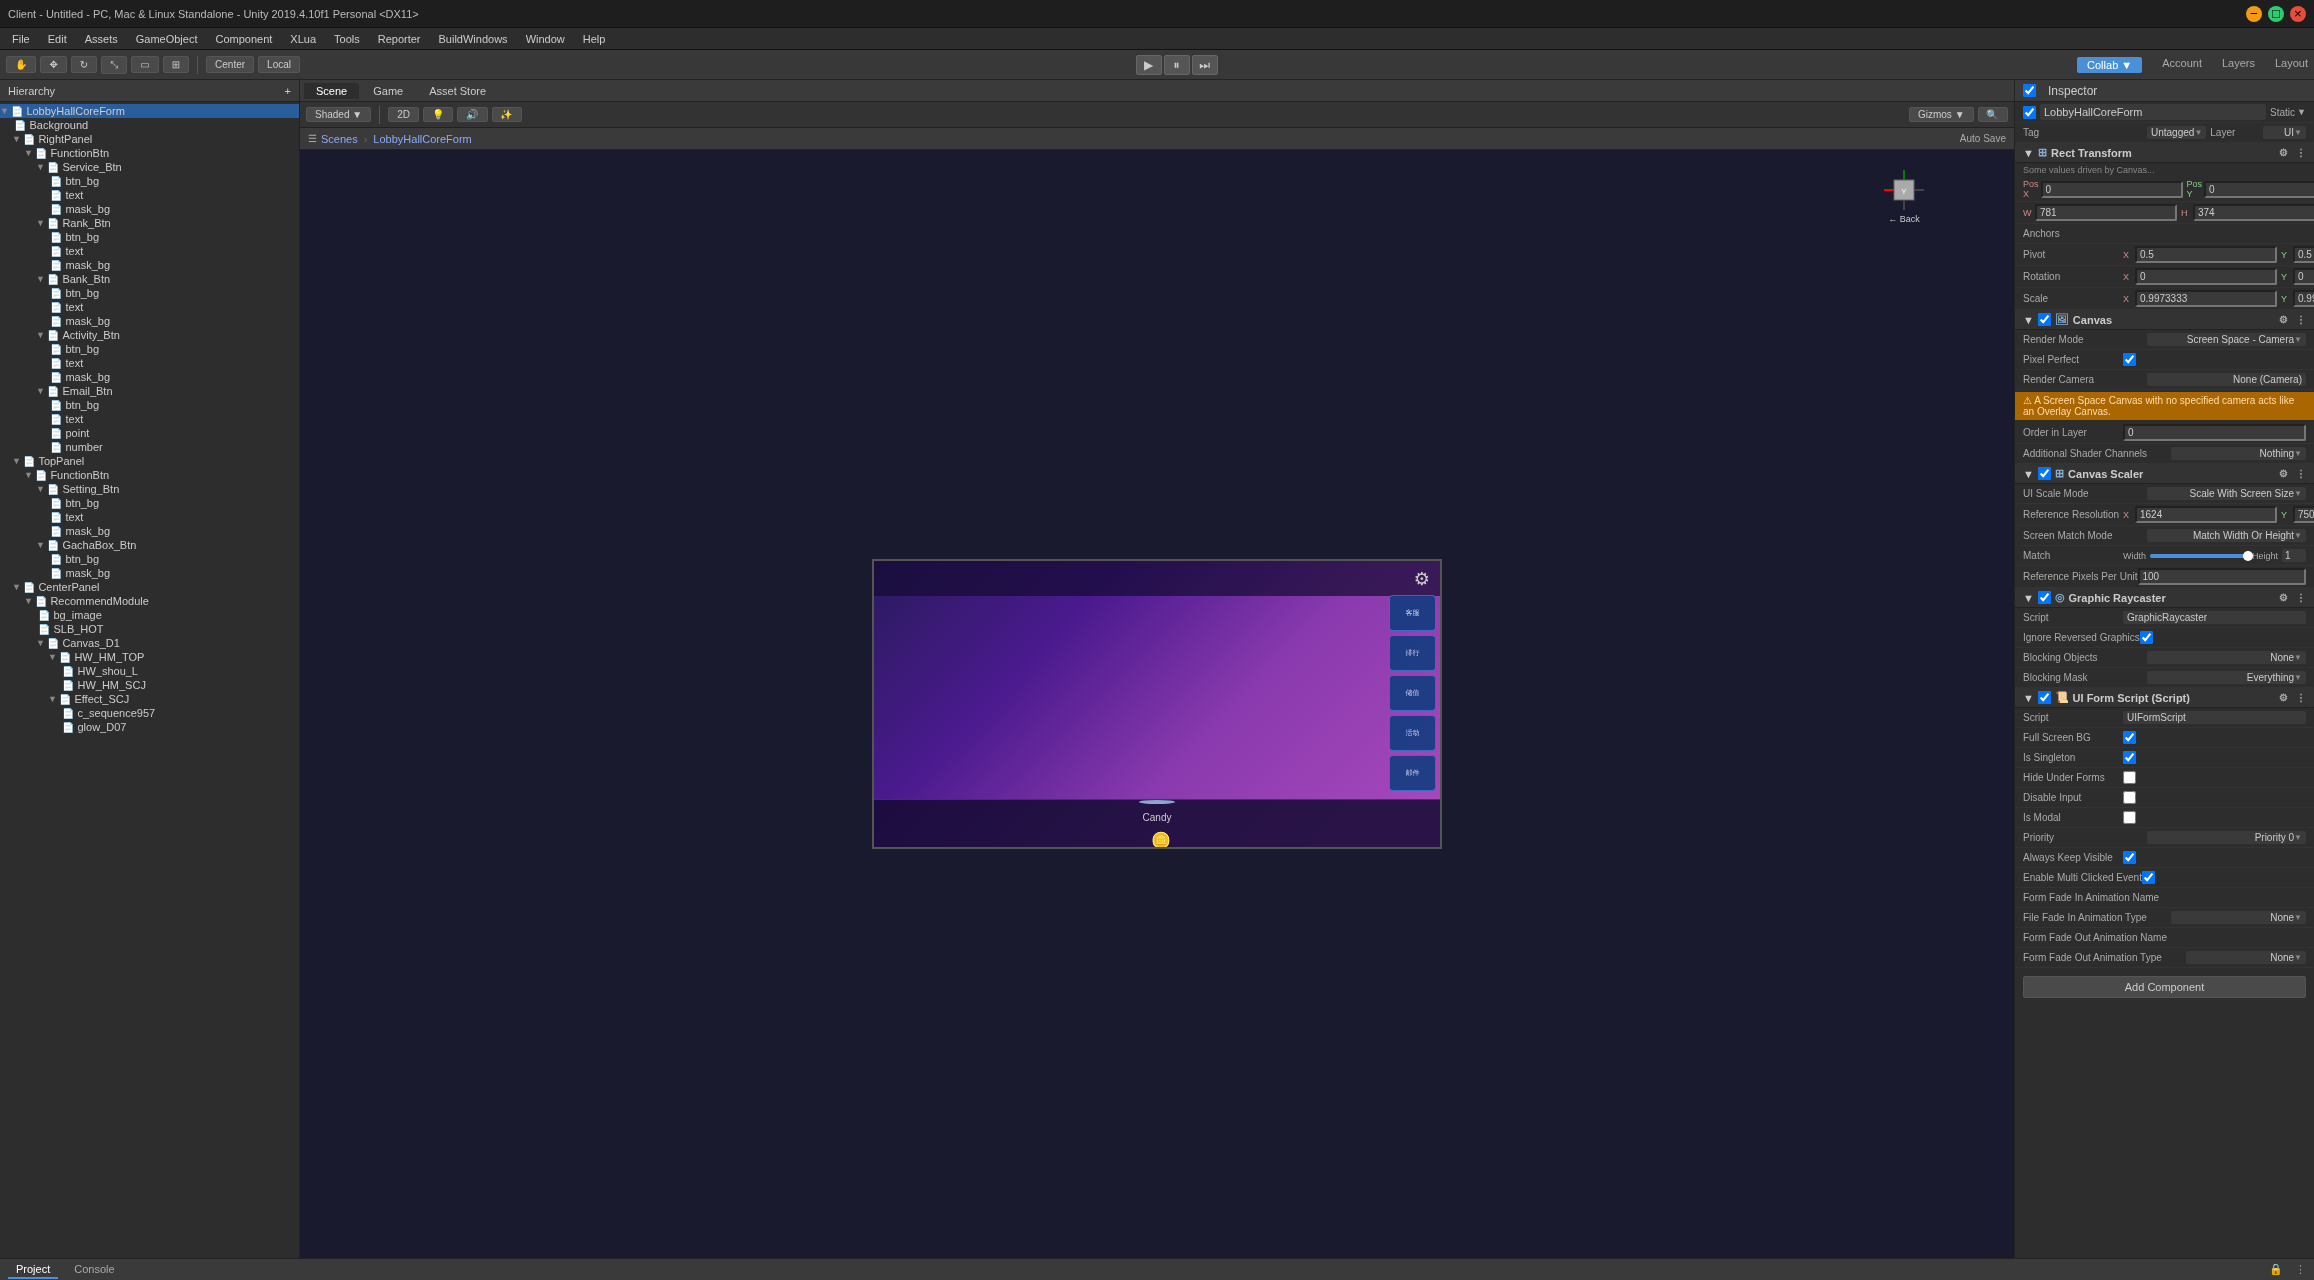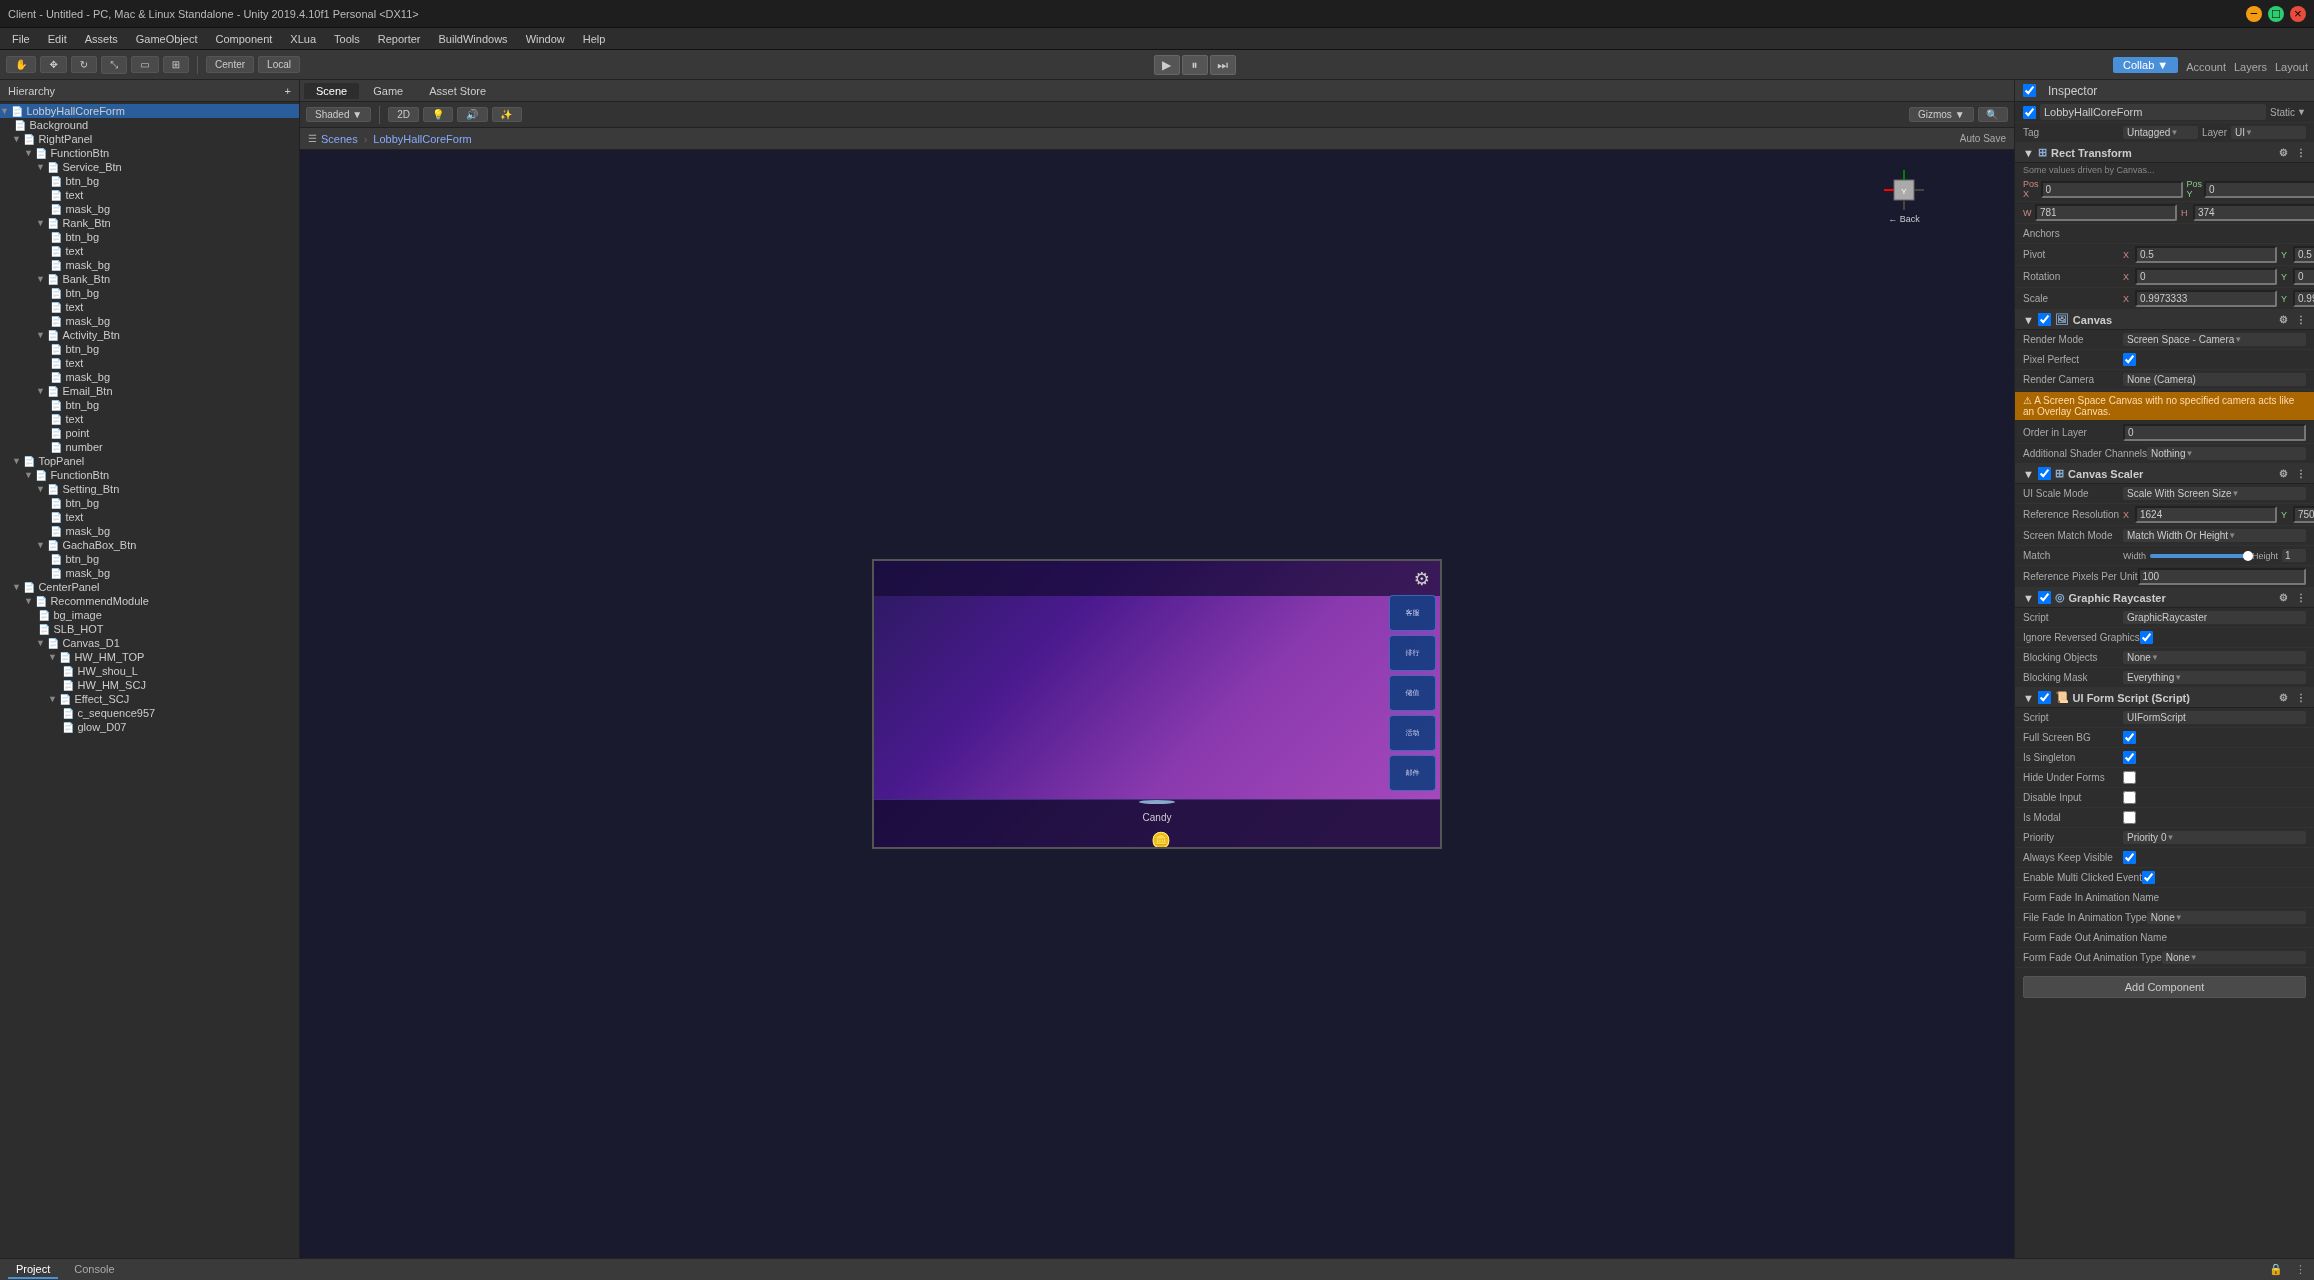--- a/index.html
+++ b/index.html
@@ -18,21 +18,21 @@
     #menu-bar { height: 22px; background: #2d2d2d; display: flex; align-items: center; padding: 0 4px; border-bottom: 1px solid #111; gap: 2px; }
     .menu-item { color: #ccc; padding: 2px 8px; font-size: 11px; cursor: pointer; }
 
     
     #toolbar { height: 30px; background: #383838; display: flex; align-items: center; padding: 0 6px; border-bottom: 1px solid #222; gap: 4px; }
     .toolbar-btn { background: #4a4a4a; border: 1px solid #555; color: #ccc; padding: 2px 8px; font-size: 10px; cursor: pointer; border-radius: 2px; }
     .toolbar-separator { width: 1px; height: 18px; background: #555; margin: 0 4px; }
     .toolbar-spacer { flex: 1; }
     .toolbar-play { display: flex; align-items: center; gap: 2px; }
     .play-btn { background: #555; border: 1px solid #666; color: #ccc; width: 26px; height: 20px; cursor: pointer; border-radius: 2px; display: flex; align-items: center; justify-content: center; font-size: 12px; }
-    .collab-area { display: flex; align-items: flex-end; gap: 8px; color: #aaa; font-size: 11px; padding-left: 24px; }
+    .collab-area { display: flex; align-items: flex-start; gap: 20px; color: #aaa; font-size: 11px; padding-left: 24px; }
     .collab-btn { background: #4a90d9; border: none; color: white; padding: 2px 10px; border-radius: 2px; cursor: pointer; font-size: 11px; }
 
     
     #main-layout { display: flex; height: calc(1280px - 28px - 22px - 30px - 22px); }
 
     
     #hierarchy { width: 300px; background: #2d2d2d; border-right: 1px solid #222; display: flex; flex-direction: column; overflow: hidden; }
     #hierarchy .panel-header { height: 22px; background: #3a3a3a; display: flex; align-items: center; padding: 0 8px; border-bottom: 1px solid #222; font-size: 11px; color: #ccc; justify-content: space-between; }
     #hierarchy .panel-content { flex: 1; overflow-y: auto; padding: 2px 0; }
     .tree-item { display: flex; align-items: center; padding: 1px 0; cursor: pointer; }
@@ -95,21 +95,21 @@
     .breadcrumb { color: #88aaff; font-size: 11px; cursor: pointer; }
     .breadcrumb-sep { color: #666; font-size: 11px; margin: 0 2px; }
     
     
     ::-webkit-scrollbar { width: 6px; height: 6px; }
     ::-webkit-scrollbar-track { background: #2a2a2a; }
     ::-webkit-scrollbar-thumb { background: #555; border-radius: 3px; }
     
     .inspector-warning { background: #aa6600; padding: 3px 8px; font-size: 10px; color: #ffddaa; margin: 2px 0; }
 
-    .dropdown-val { background: #3a3a3a; color: #ccc; font-size: 10px; padding: 1px 4px; border-radius: 2px; flex: 1; display: flex; align-items: center; justify-content: flex-start; cursor: pointer; }
+    .dropdown-val { background: #3a3a3a; color: #ccc; font-size: 10px; padding: 1px 4px; border-radius: 2px; flex: 1; display: flex; align-items: center; justify-content: flex-end; cursor: pointer; margin-left: 24px; }
     .dropdown-arrow { color: #888; font-size: 8px; }
     
     .slider-container { display: flex; align-items: center; gap: 4px; flex: 1; }
     .slider-track { flex: 1; height: 4px; background: #555; border-radius: 2px; position: relative; }
     .slider-fill { height: 100%; background: #4a90d9; border-radius: 2px; }
     .slider-thumb { width: 10px; height: 10px; background: #fff; border-radius: 50%; position: absolute; top: -3px; }
   </style>
 </head>
 <body>
 

